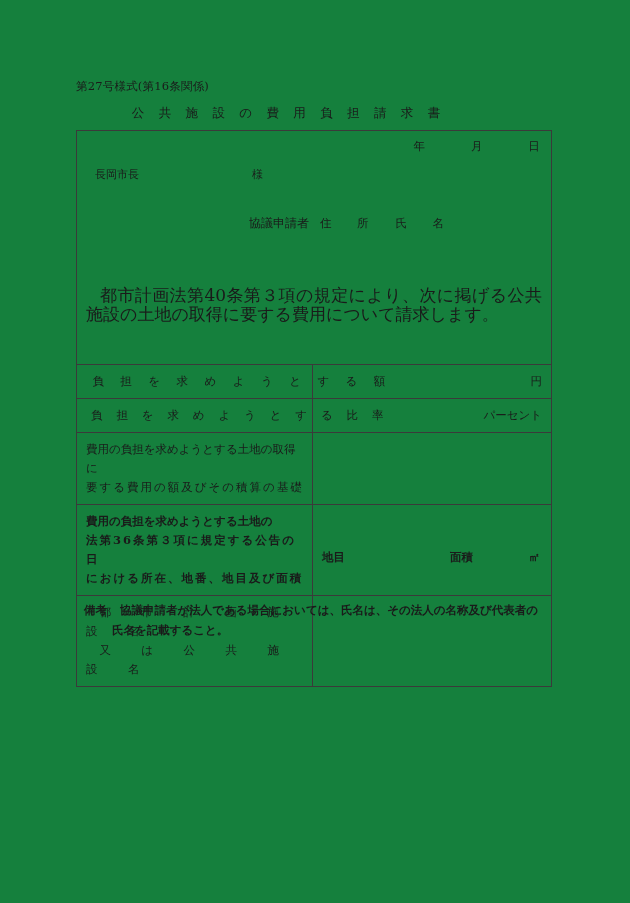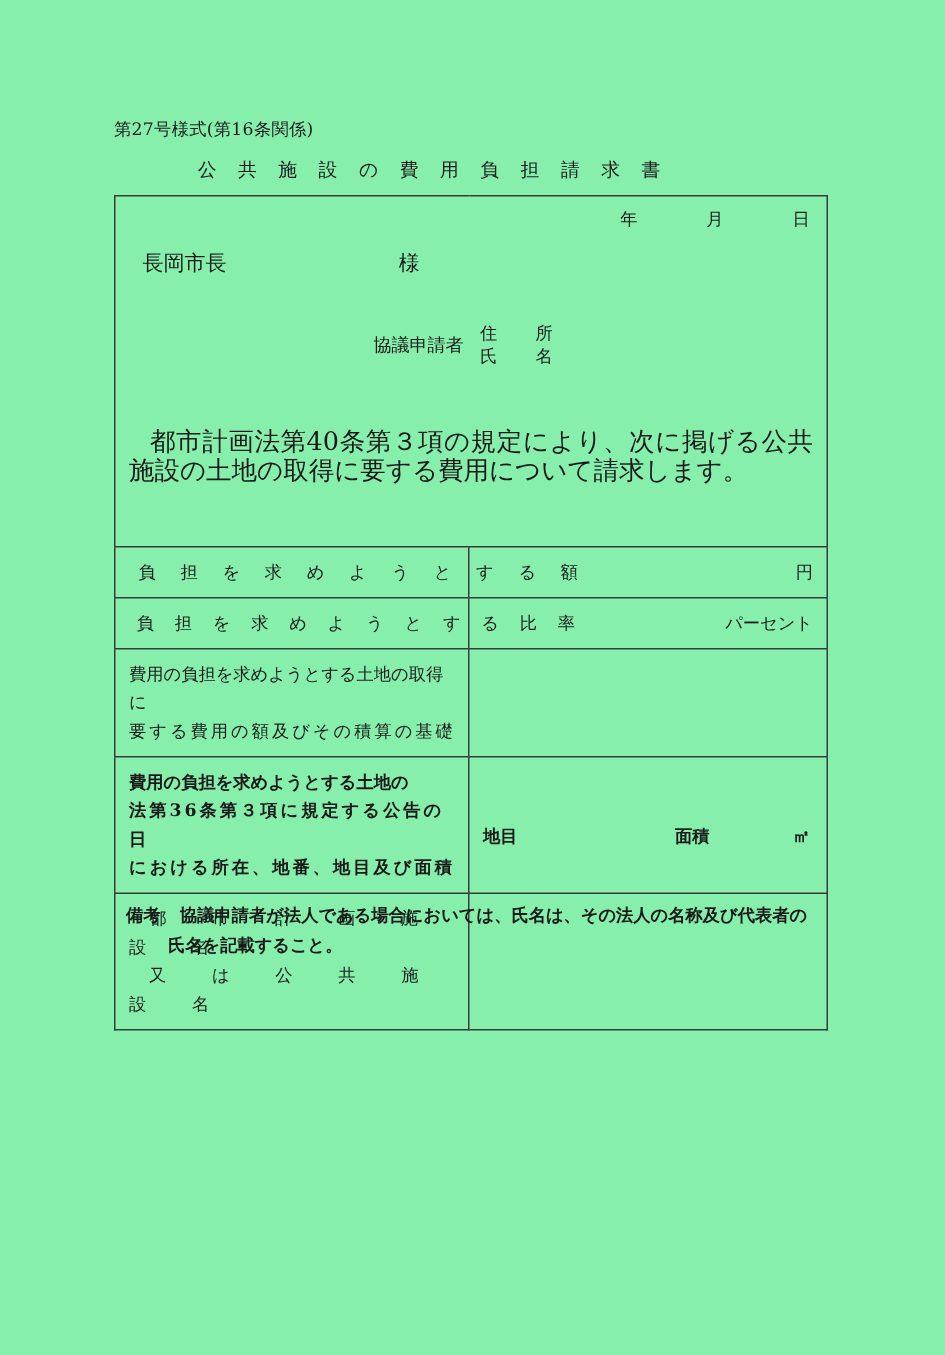--- a/index.html
+++ b/index.html
@@ -15,21 +15,21 @@
     font-family: "DejaVu Serif", "Liberation Serif", serif;
     color: #1a1a1a;
     overflow: hidden;
   }
 
   .page {
     position: absolute;
     left: 0; top: 0;
     width: 630px;
     height: 903px;
-    background: #86efac;
+    background: #15803d;
   }
 
   
   .form-number {
     position: absolute;
     left: 76px;
     top: 78px;
     font-size: 11.5px;
     line-height: 16px;
     letter-spacing: 0.2px;
@@ -80,21 +80,21 @@
     white-space: nowrap;
   }
   .date-line .sp {
     display: inline-block;
     width: 38px;
   }
   .addressee {
     position: absolute;
     left: 18px;
     top: 36px;
-    font-size: 14px;
+    font-size: 11px;
     white-space: nowrap;
   }
   .addressee .sp {
     display: inline-block;
     width: 106px;
   }
 
   .applicant {
     position: absolute;
     left: 172px;
@@ -103,21 +103,21 @@
     align-items: center;
     white-space: nowrap;
   }
   .applicant-label {
     font-size: 12px;
     margin-right: 4px;
     text-align: center;
   }
   .applicant-fields {
     display: flex;
-    flex-direction: column;
+    gap: 13px;
   }
   .applicant-fields span {
     font-size: 11.5px;
     letter-spacing: 7px;
     text-indent: 7px;
   }
 
   .statement {
     position: absolute;
     left: 9px;

